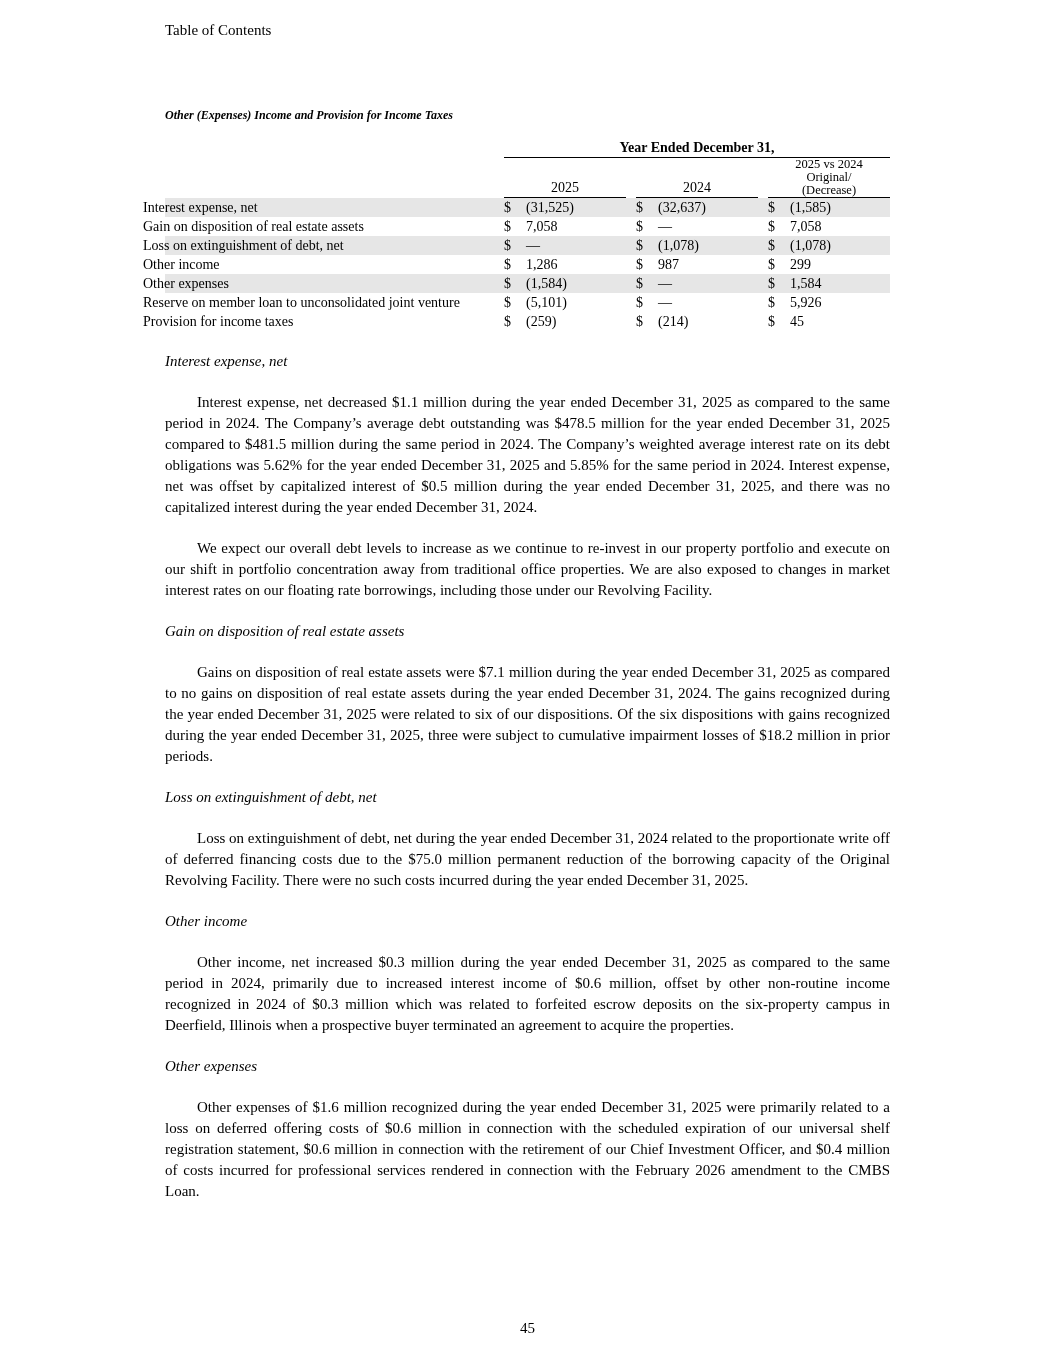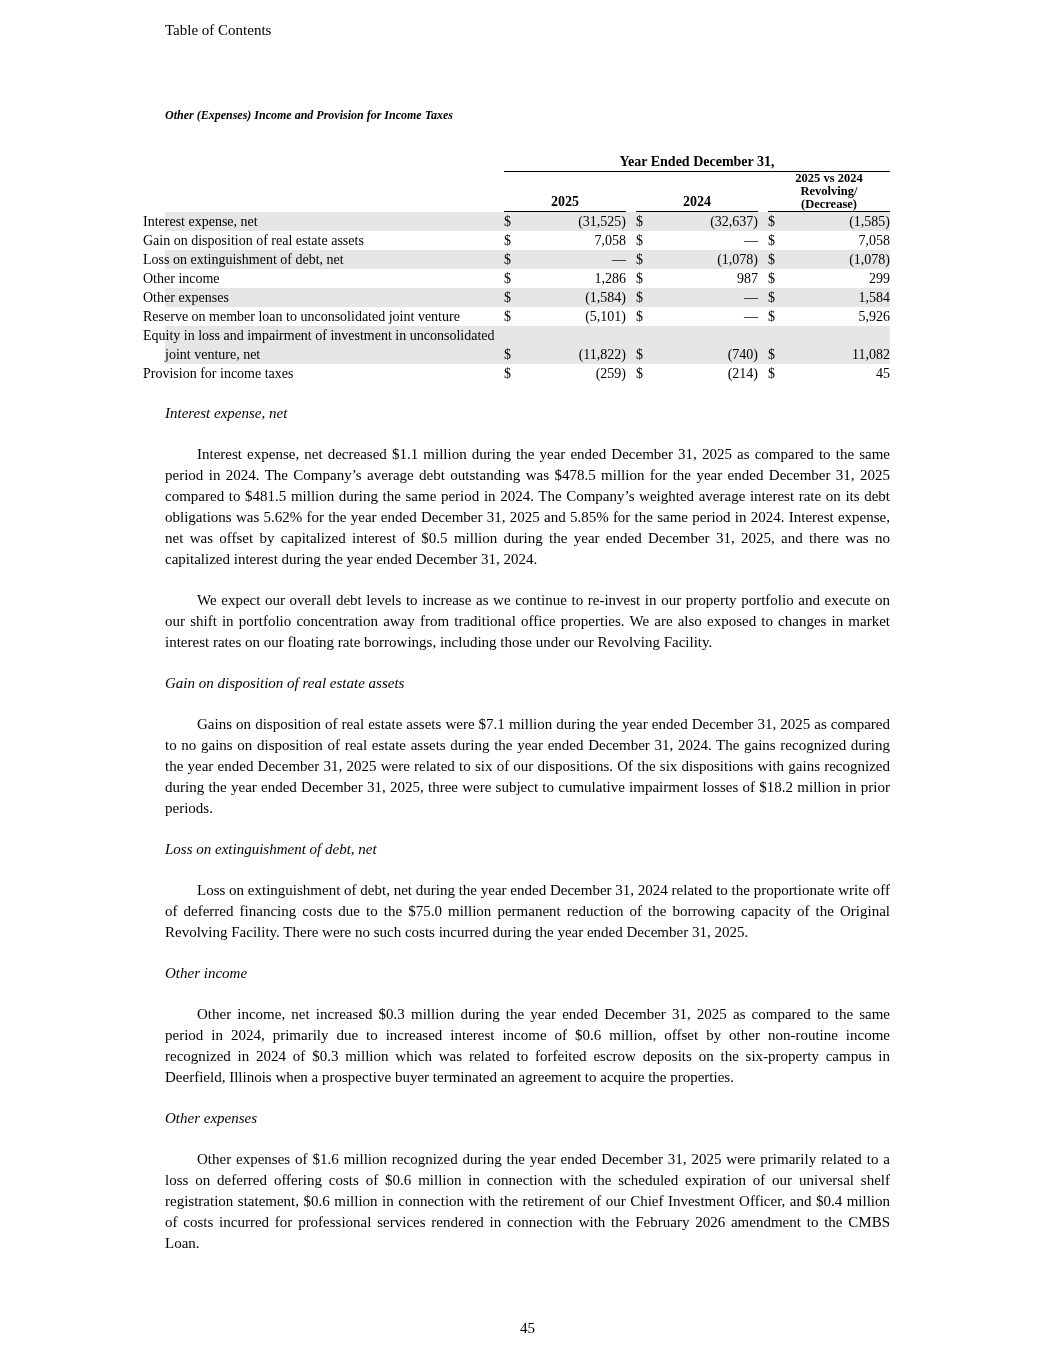--- a/index.html
+++ b/index.html
@@ -35,63 +35,63 @@
     text-indent:32px;
   }
   .section-heading{
     margin-top:20px;
     font-style:italic;
     font-size:15px;
   }
   
   table.fin{
     width:100%;
-    margin-top:26px;
+    margin-top:12px;
     border-collapse:collapse;
     font-size:14px;
     line-height:19px;
   }
   table.fin td{
     vertical-align:bottom;
     padding:0;
   }
   col.c-label{width:auto;}
   col.c-cur{width:22px;}
   col.c-val{width:100px;}
   col.c-gap{width:10px;}
   .hdr-span{
     text-align:center;
     font-weight:bold;
     border-bottom:1.5px solid #000;
     padding-bottom:2px;
   }
   .hdr-col{
     text-align:center;
-    font-weight:bold;
+    font-weight:normal;
     border-bottom:1.5px solid #000;
     padding-top:4px;
     padding-bottom:2px;
   }
   .hdr-change{
     font-size:12.5px;
     line-height:13px;
   }
   tr.shade td{background:#e6e6e6;}
   td.t-label{
     text-align:left;
     padding:3px 4px 3px 26px;
     text-indent:-22px;
     line-height:19px;
   }
   td.t-cur{
     text-align:left;
     padding:3px 0;
   }
   td.t-val{
-    text-align:right;
+    text-align:left;
     padding:3px 2px 3px 0;
   }
   td.t-gap{padding:3px 0;}
   .page-number{
     position:absolute;
     bottom:26px;
     left:0;
     width:100%;
     text-align:center;
     font-size:15px;
@@ -125,21 +125,21 @@
         <td class="hdr-span" colspan="8">Year Ended December 31,</td>
       </tr>
       <tr>
         <td></td>
         <td class="hdr-col" colspan="2">2025</td>
         <td></td>
         <td class="hdr-col" colspan="2">2024</td>
         <td></td>
         <td class="hdr-col hdr-change" colspan="2">
           <span>2025 vs 2024</span><br>
-          <span>Revolving/</span><br>
+          <span>Original/</span><br>
           <span>(Decrease)</span>
         </td>
       </tr>
 
       <tr class="shade">
         <td class="t-label">Interest expense, net</td>
         <td class="t-cur">$</td>
         <td class="t-val">(31,525)</td>
         <td class="t-gap"></td>
         <td class="t-cur">$</td>
@@ -195,31 +195,20 @@
       <tr>
         <td class="t-label">Reserve on member loan to unconsolidated joint venture</td>
         <td class="t-cur">$</td>
         <td class="t-val">(5,101)</td>
         <td class="t-gap"></td>
         <td class="t-cur">$</td>
         <td class="t-val">—</td>
         <td class="t-gap"></td>
         <td class="t-cur">$</td>
         <td class="t-val">5,926</td>
-      </tr>
-      <tr class="shade">
-        <td class="t-label">Equity in loss and impairment of investment in unconsolidated joint venture, net</td>
-        <td class="t-cur">$</td>
-        <td class="t-val">(11,822)</td>
-        <td class="t-gap"></td>
-        <td class="t-cur">$</td>
-        <td class="t-val">(740)</td>
-        <td class="t-gap"></td>
-        <td class="t-cur">$</td>
-        <td class="t-val">11,082</td>
       </tr>
       <tr>
         <td class="t-label">Provision for income taxes</td>
         <td class="t-cur">$</td>
         <td class="t-val">(259)</td>
         <td class="t-gap"></td>
         <td class="t-cur">$</td>
         <td class="t-val">(214)</td>
         <td class="t-gap"></td>
         <td class="t-cur">$</td>

